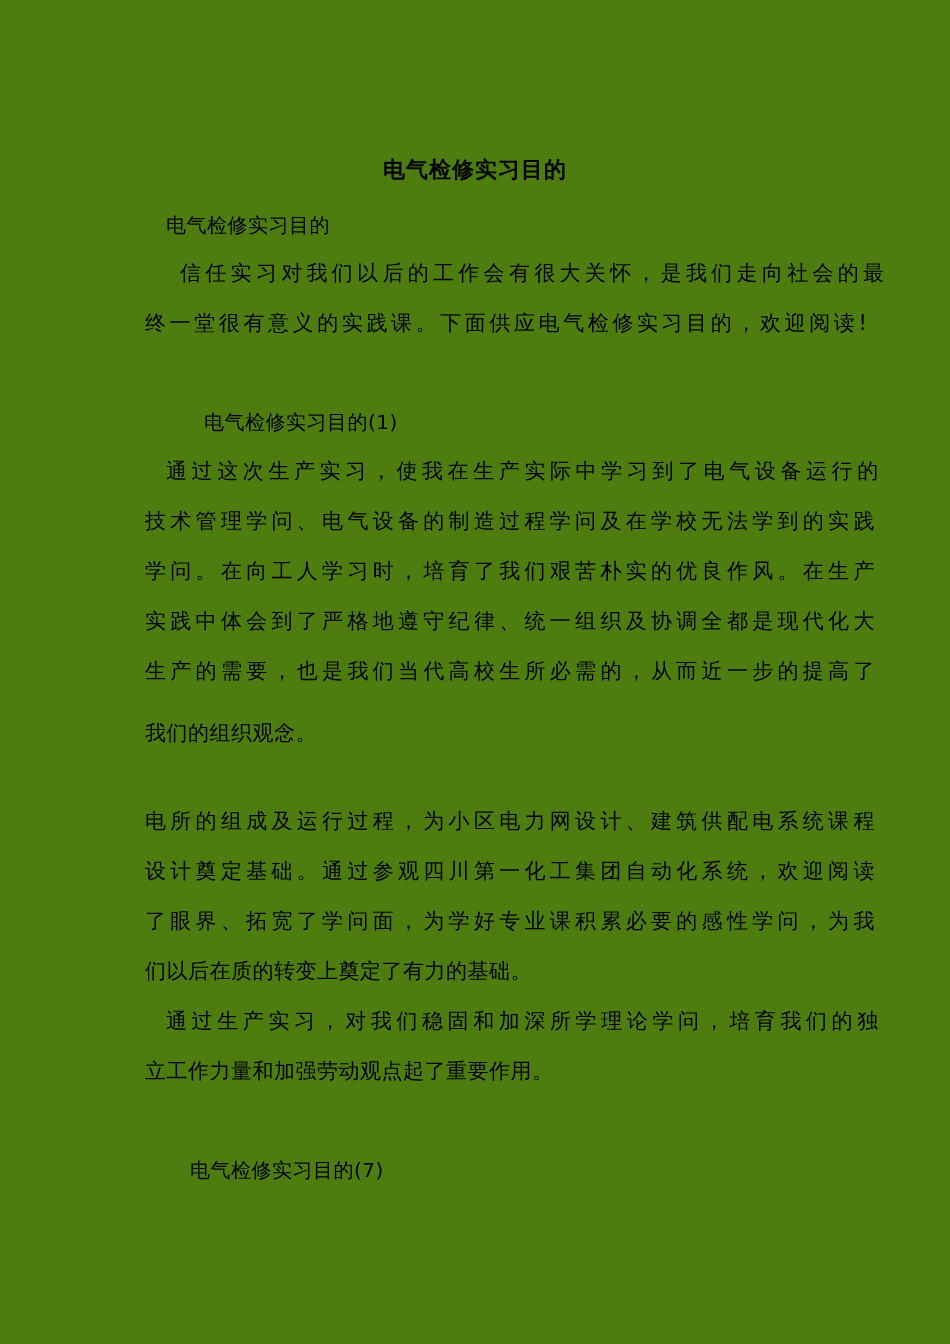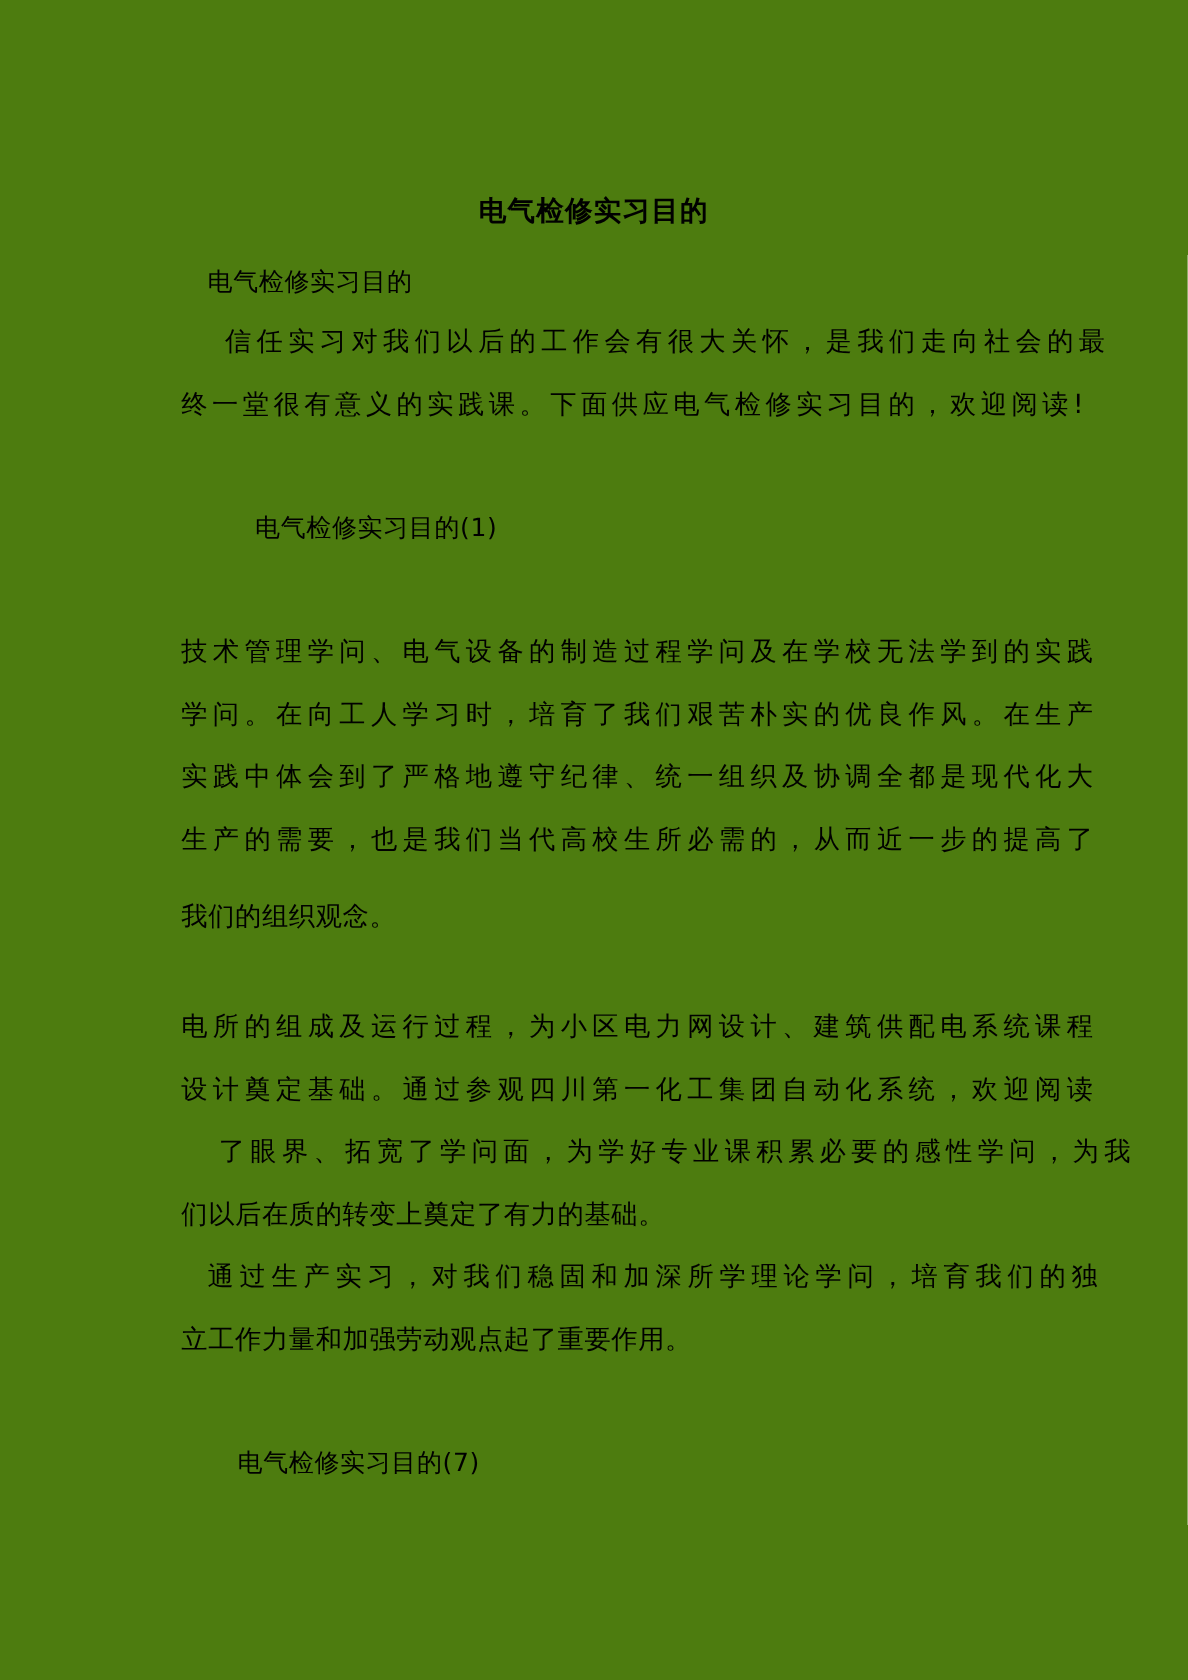--- a/index.html
+++ b/index.html
@@ -58,29 +58,30 @@
 
   <div class="title">电气检修实习目的</div>
 
   <div class="sub" style="left:166px; top:210px;">电气检修实习目的</div>
 
   <div class="line" style="left:180px; width:626px; top:258px; letter-spacing:4.3px;">信任实习对我们以后的工作会有很大关怀，是我们走向社会的最</div>
   <div class="line" style="top:308px; letter-spacing:3.6px;">终一堂很有意义的实践课。下面供应电气检修实习目的，欢迎阅读!</div>
 
   <div class="sub" style="left:190px; top:407px;margin-left:14px;">电气检修实习目的(1)</div>
 
+  <div class="line" style="left:166px; width:640px; top:456px; letter-spacing:4.6px;">通过这次生产实习，使我在生产实际中学习到了电气设备运行的</div>
   <div class="line" style="top:506px; letter-spacing:4.3px;">技术管理学问、电气设备的制造过程学问及在学校无法学到的实践</div>
   <div class="line" style="top:556px; letter-spacing:4.3px;">学问。在向工人学习时，培育了我们艰苦朴实的优良作风。在生产</div>
   <div class="line" style="top:606px; letter-spacing:4.3px;">实践中体会到了严格地遵守纪律、统一组织及协调全都是现代化大</div>
   <div class="line" style="top:656px; letter-spacing:4.3px;">生产的需要，也是我们当代高校生所必需的，从而近一步的提高了</div>
   <div class="line" style="top:706px; letter-spacing:0.5px;margin-top:12px;">我们的组织观念。</div>
 
   <div class="line" style="top:806px; letter-spacing:4.3px;">电所的组成及运行过程，为小区电力网设计、建筑供配电系统课程</div>
   <div class="line" style="top:856px; letter-spacing:4.3px;">设计奠定基础。通过参观四川第一化工集团自动化系统，欢迎阅读</div>
-  <div class="line" style="top:906px; letter-spacing:4.3px;margin-left:30px;">了眼界、拓宽了学问面，为学好专业课积累必要的感性学问，为我</div>
+  <div class="line" style="top:906px; letter-spacing:4.3px;">了眼界、拓宽了学问面，为学好专业课积累必要的感性学问，为我</div>
   <div class="line" style="top:956px; letter-spacing:0.5px;">们以后在质的转变上奠定了有力的基础。</div>
 
   <div class="line" style="left:166px; width:640px; top:1006px; letter-spacing:4.6px;">通过生产实习，对我们稳固和加深所学理论学问，培育我们的独</div>
   <div class="line" style="top:1056px; letter-spacing:0.5px;">立工作力量和加强劳动观点起了重要作用。</div>
 
   <div class="sub" style="left:190px; top:1155px;">电气检修实习目的(7)</div>
 
 </div>
 
 </body></html>

